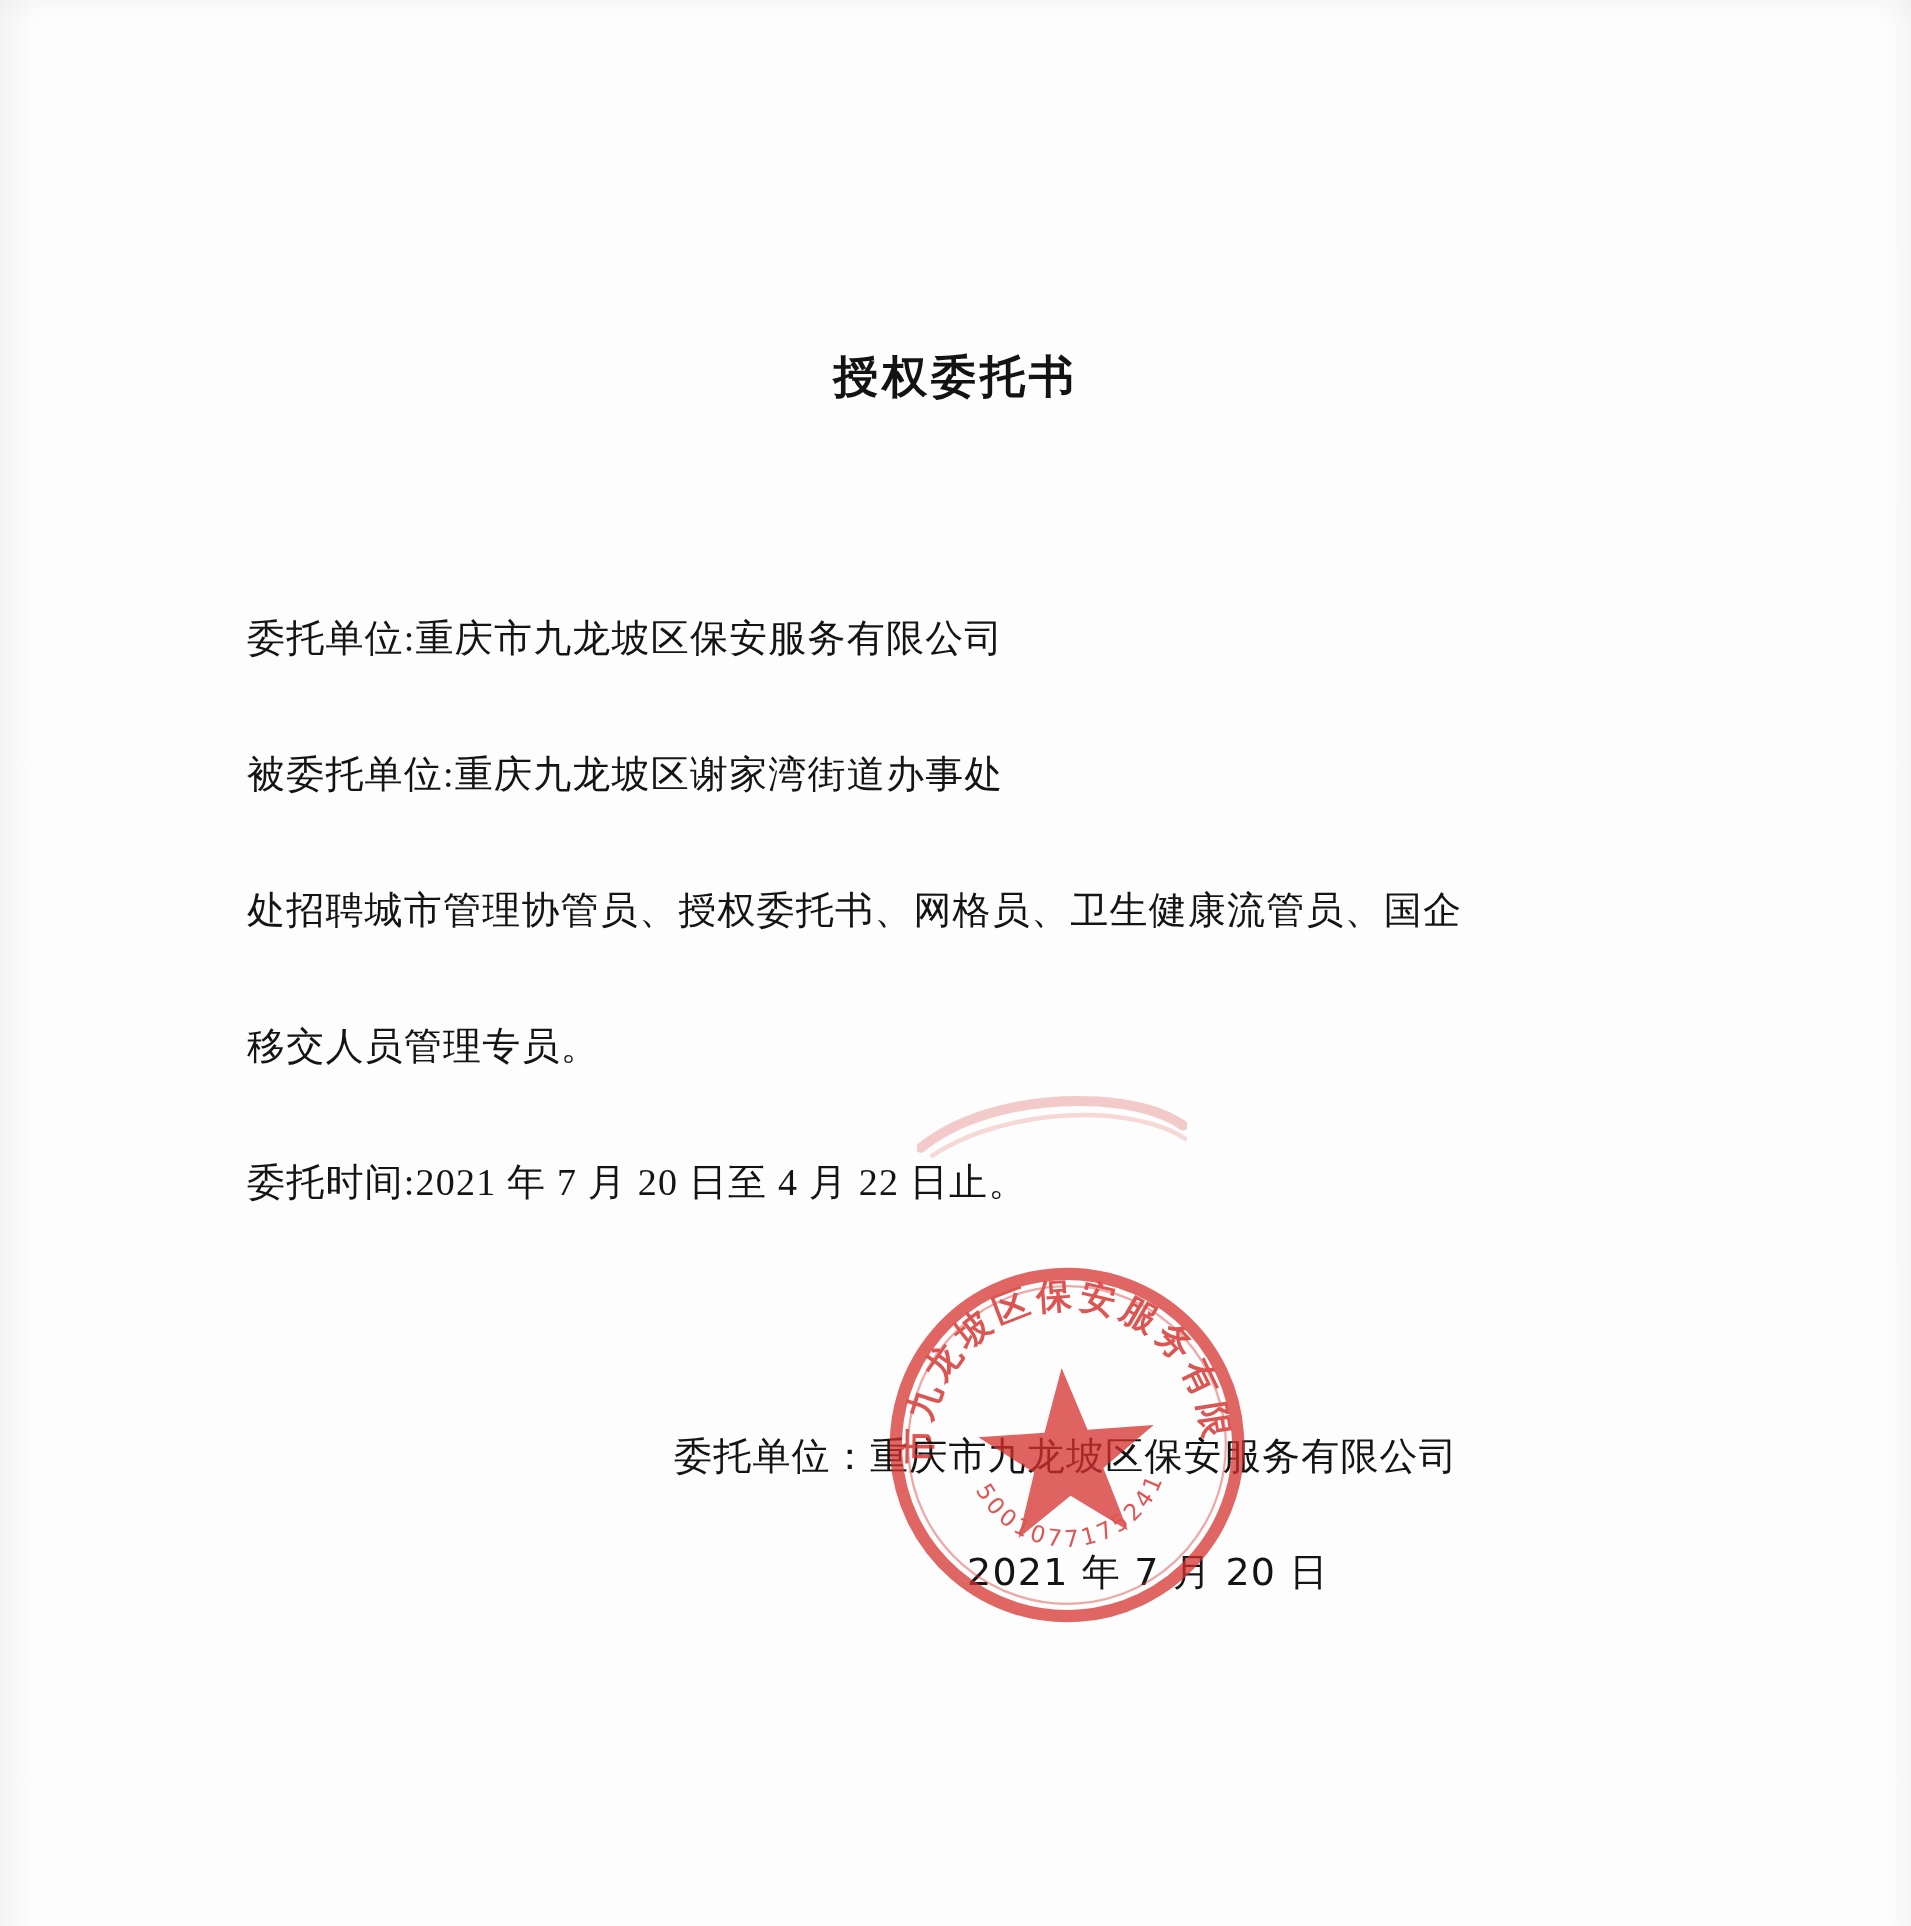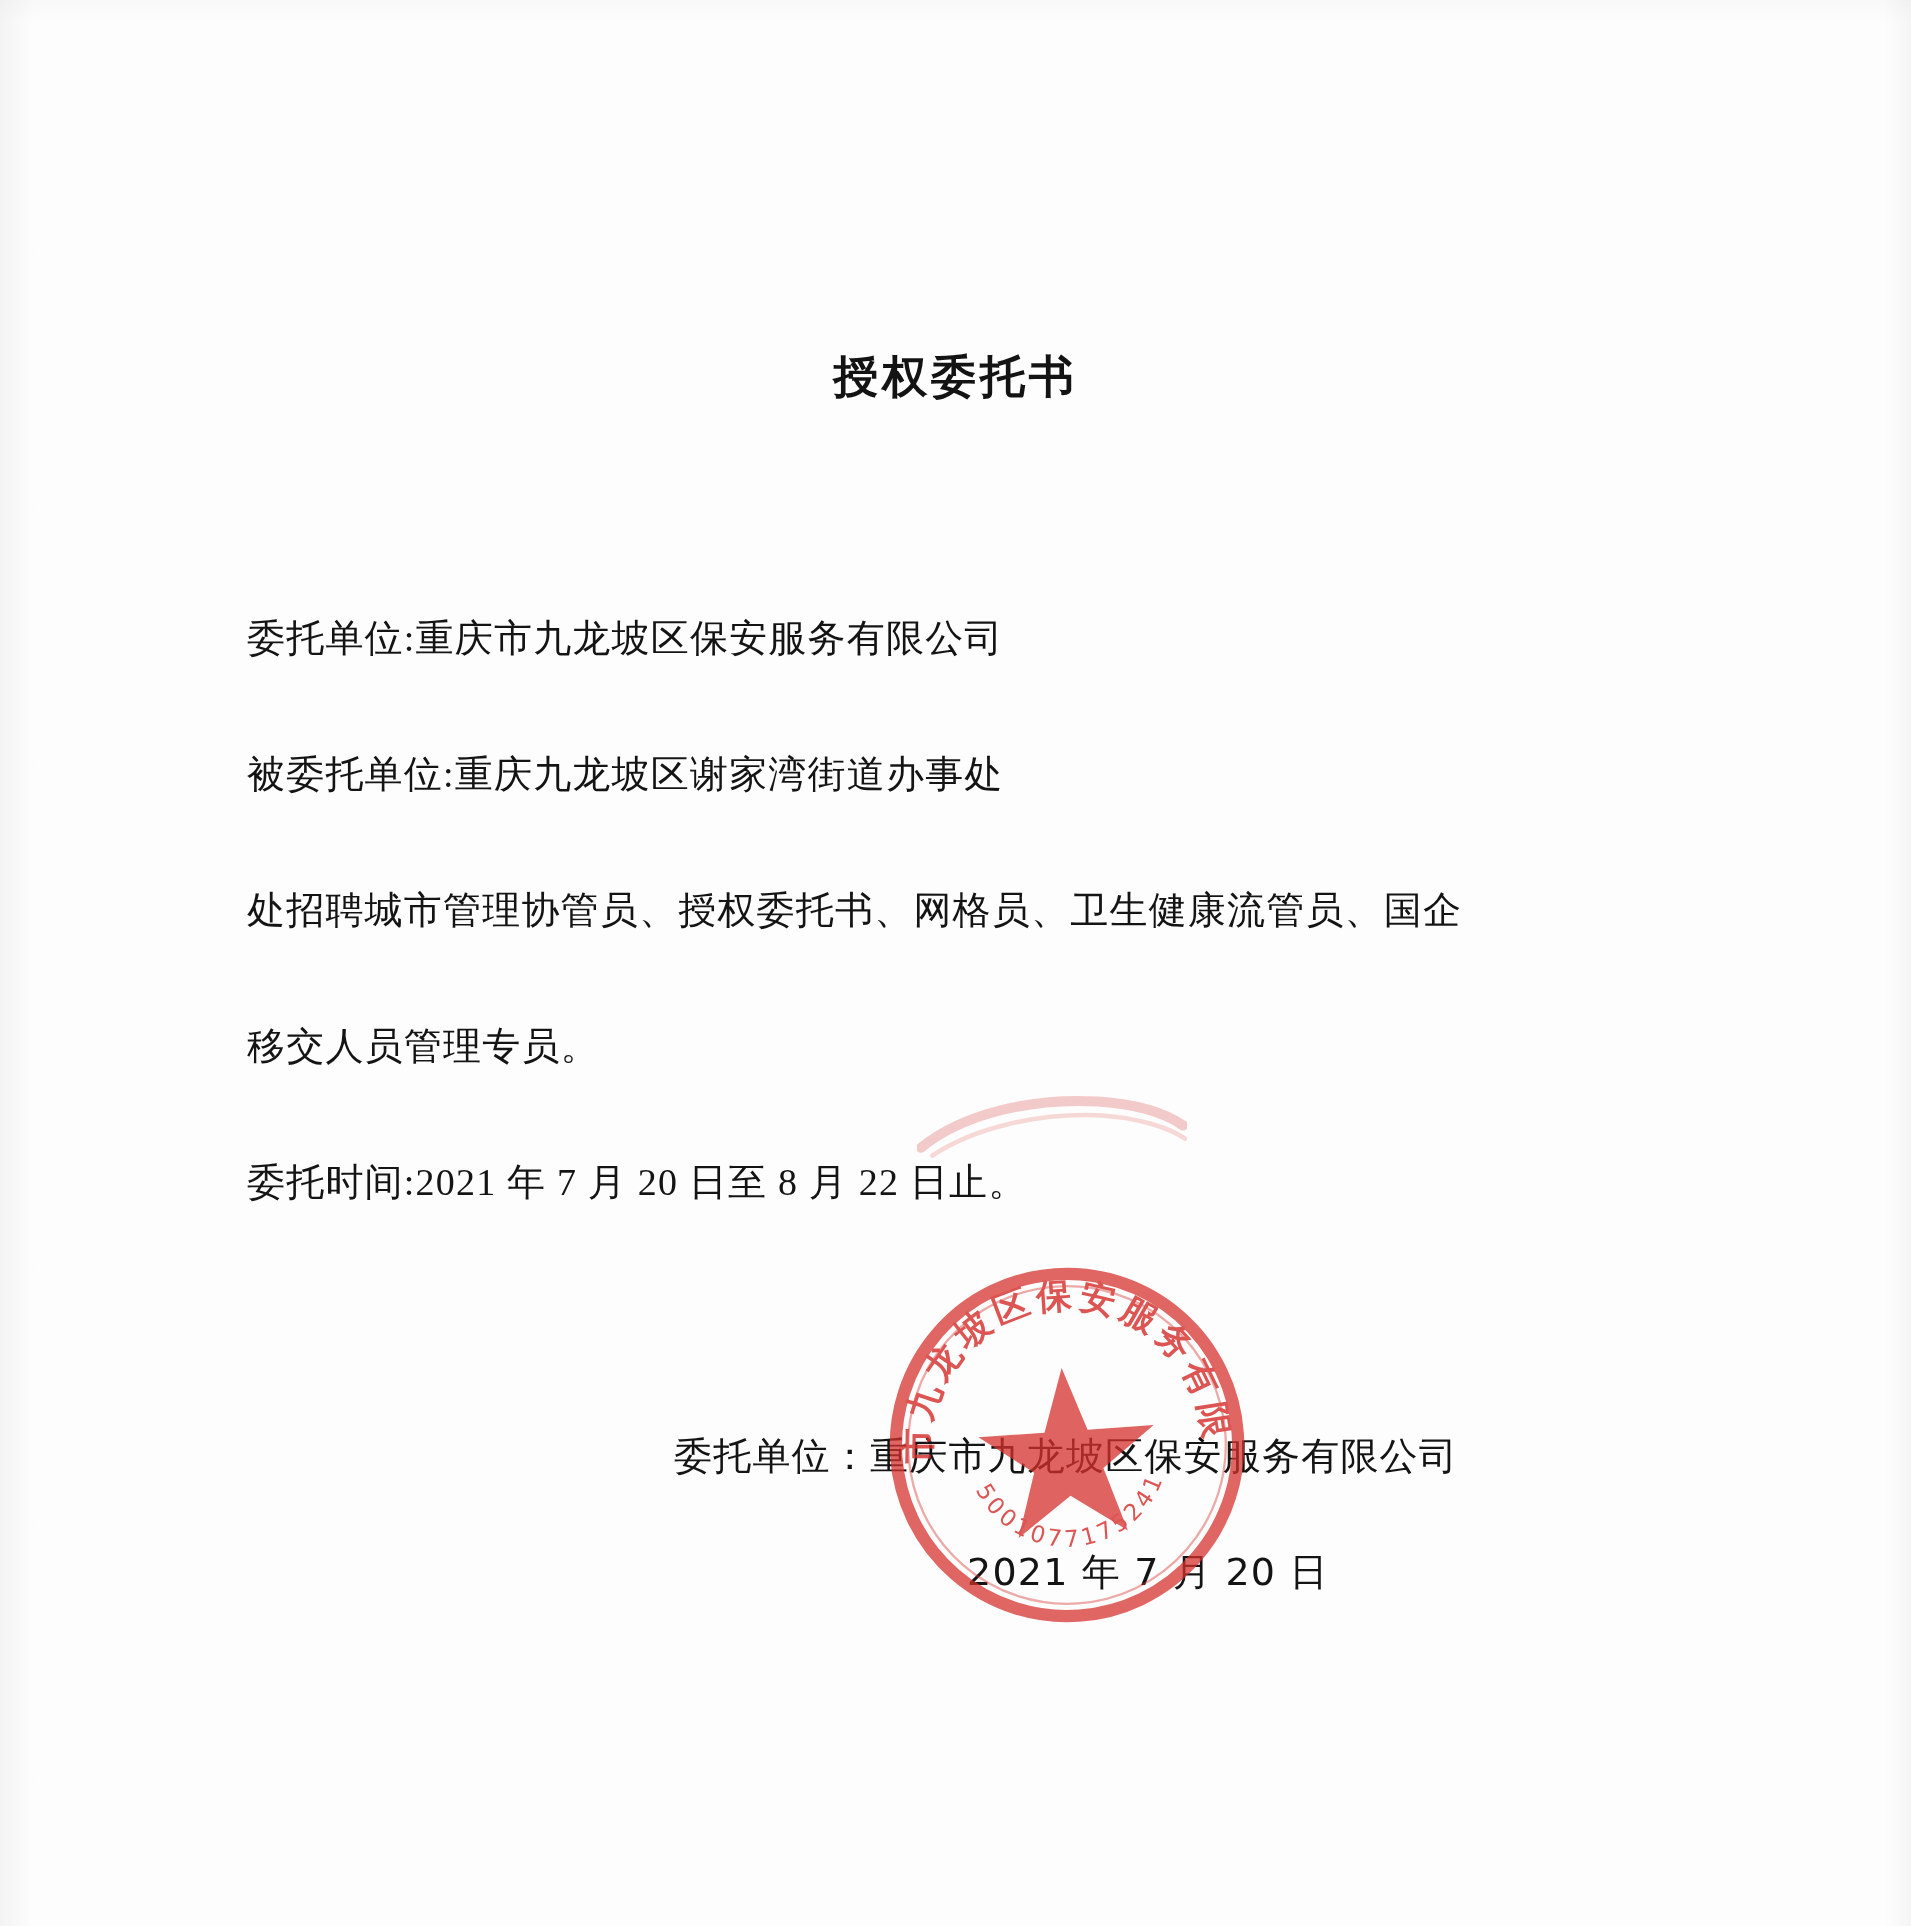--- a/index.html
+++ b/index.html
@@ -109,21 +109,21 @@
 
 <div class="page">
 
   <div class="doc-title">授权委托书</div>
 
   <div class="body-block">
     <div class="para para-indent-0">委托单位:重庆市九龙坡区保安服务有限公司</div>
     <div class="para para-indent-0">被委托单位:重庆九龙坡区谢家湾街道办事处</div>
     <div class="para para-indent-0">处招聘城市管理协管员、授权委托书、网格员、卫生健康流管员、国企</div>
     <div class="para para-indent-0">移交人员管理专员。</div>
-    <div class="para para-indent-0">委托时间:2021 年 7 月 20 日至 8 月 22 日止。</div>
+    <div class="para para-indent-0">委托时间:2021 年 7 月 20 日至 4 月 22 日止。</div>
   </div>
 
   <div class="sign-block">
     <div class="sign-line">委托单位：重庆市九龙坡区保安服务有限公司</div>
     <div class="sign-line sign-date">2021 年 7 月 20 日</div>
   </div>
 
   <div class="seal-smudge">
     <svg viewBox="0 0 700 210" xmlns="http://www.w3.org/2000/svg">
       <path d="M10,150 C120,60 300,20 470,30 C560,36 640,58 690,92" fill="none" stroke="#d6312e" stroke-width="26" stroke-linecap="round" opacity="0.55"></path>

